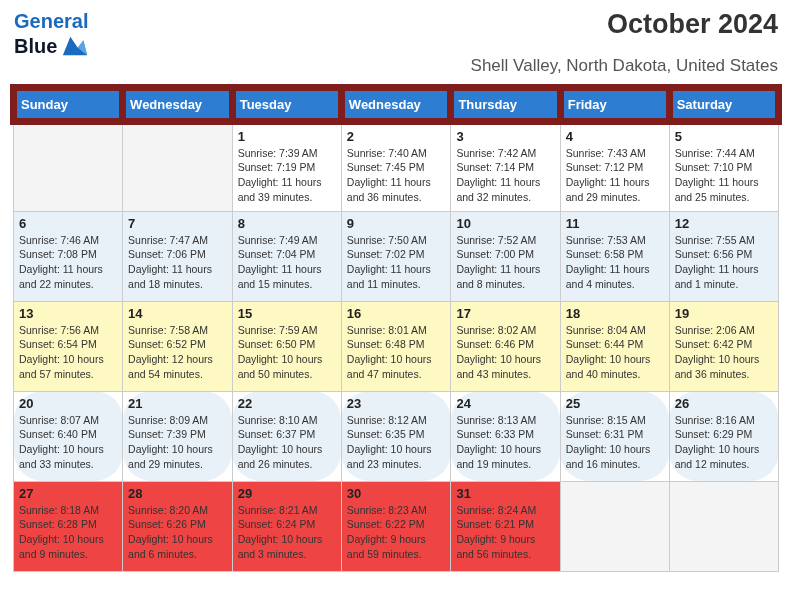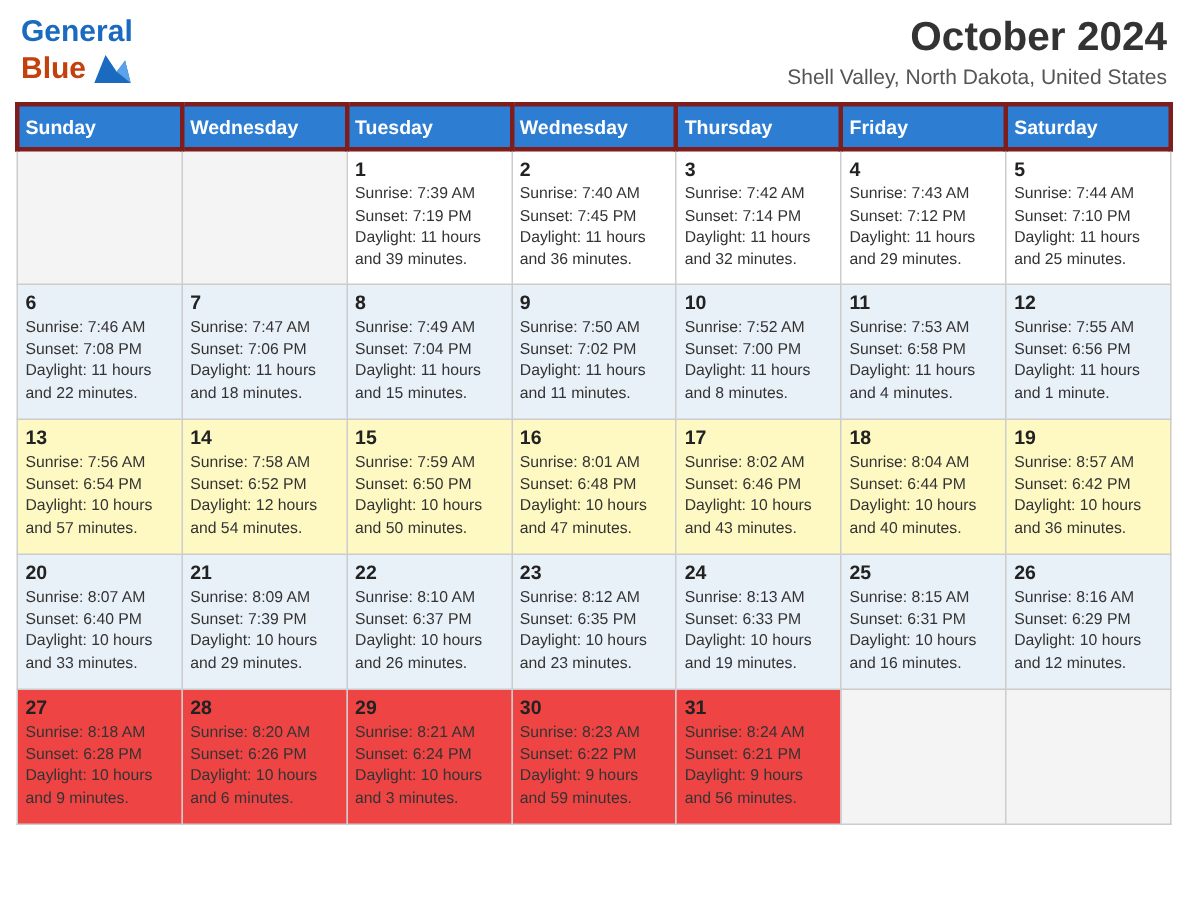--- a/index.html
+++ b/index.html
@@ -39,37 +39,37 @@
     .title-block {
       text-align: right;
     }
     .month-title {
       font-size: 27px;
       font-weight: bold;
       color: #333;
       line-height: 1.1;
     }
     .location {
-      font-size: 14px;
+      font-size: 17px;
       color: #555;
-      margin-top: 3px;
+      margin-top: 16px;
     }
     .calendar {
       width: 100%;
       border-collapse: collapse;
       font-size: 11px;
     }
     .calendar th {
       background-color: #2d7dd2;
       color: #fff;
       padding: 6px 4px;
       text-align: left;
       font-size: 13px;
       font-weight: bold;
-      border: 3px solid #7f1d1d;
+      border: 7px solid #7f1d1d;
     }
     .calendar td {
       border: 1px solid #ccc;
       vertical-align: top;
       padding: 4px 5px;
       width: 110px;
       min-height: 80px;
       height: 90px;
       background: #fff;
     }
@@ -85,36 +85,36 @@
     .cell-text {
       font-size: 10.5px;
       color: #333;
       line-height: 1.4;
     }
     .calendar tr:nth-child(even) td:not(.empty) {
     }
     .week-row-1 td { background: #fff; }
     .week-row-2 td { background: #e8f0f8; }
     .week-row-3 td { background: #fef9c3; }
-    .week-row-4 td { background: #e8f0f8; }
+    .week-row-4 td { background: #e8f0f8; border-radius: 29px; }
     .week-row-5 td { background: #ef4444; }
     .week-row-1 td.empty, .week-row-2 td.empty, .week-row-3 td.empty, .week-row-4 td.empty, .week-row-5 td.empty {
       background: #f4f4f4;
     }
   </style>
 </head>
 <body>
 
 <div class="header">
   <div class="logo">
     <div>
       <div class="logo-text">
         <span>General</span>
       </div>
-      <div class="logo-text" style="color:#c2410c; display:flex; align-items:center; gap:2px;">
+      <div class="logo-text" style="color:#0f172a; display:flex; align-items:center; gap:2px;">
         Blue
         <svg class="logo-icon" viewBox="0 0 30 28" xmlns="http://www.w3.org/2000/svg">
           <polygon points="2,24 10,4 18,16 24,8 28,24" fill="#1a6abf" stroke="none"></polygon>
           <polygon points="18,16 24,8 28,24" fill="#5ba3e8" stroke="none"></polygon>
         </svg>
       </div>
     </div>
   </div>
   <div class="title-block">
     <div class="month-title">October 2024</div>
@@ -245,21 +245,21 @@
           <div class="cell-text">Daylight: 10 hours and 43 minutes.</div>
         </td>
         <td>
           <div class="day-number">18</div>
           <div class="cell-text">Sunrise: 8:04 AM</div>
           <div class="cell-text">Sunset: 6:44 PM</div>
           <div class="cell-text">Daylight: 10 hours and 40 minutes.</div>
         </td>
         <td>
           <div class="day-number">19</div>
-          <div class="cell-text">Sunrise: 8:57 AM</div>
+          <div class="cell-text">Sunrise: 2:06 AM</div>
           <div class="cell-text">Sunset: 6:42 PM</div>
           <div class="cell-text">Daylight: 10 hours and 36 minutes.</div>
         </td>
       </tr>
       <tr class="week-row-4">
         <td>
           <div class="day-number">20</div>
           <div class="cell-text">Sunrise: 8:07 AM</div>
           <div class="cell-text">Sunset: 6:40 PM</div>
           <div class="cell-text">Daylight: 10 hours and 33 minutes.</div>

